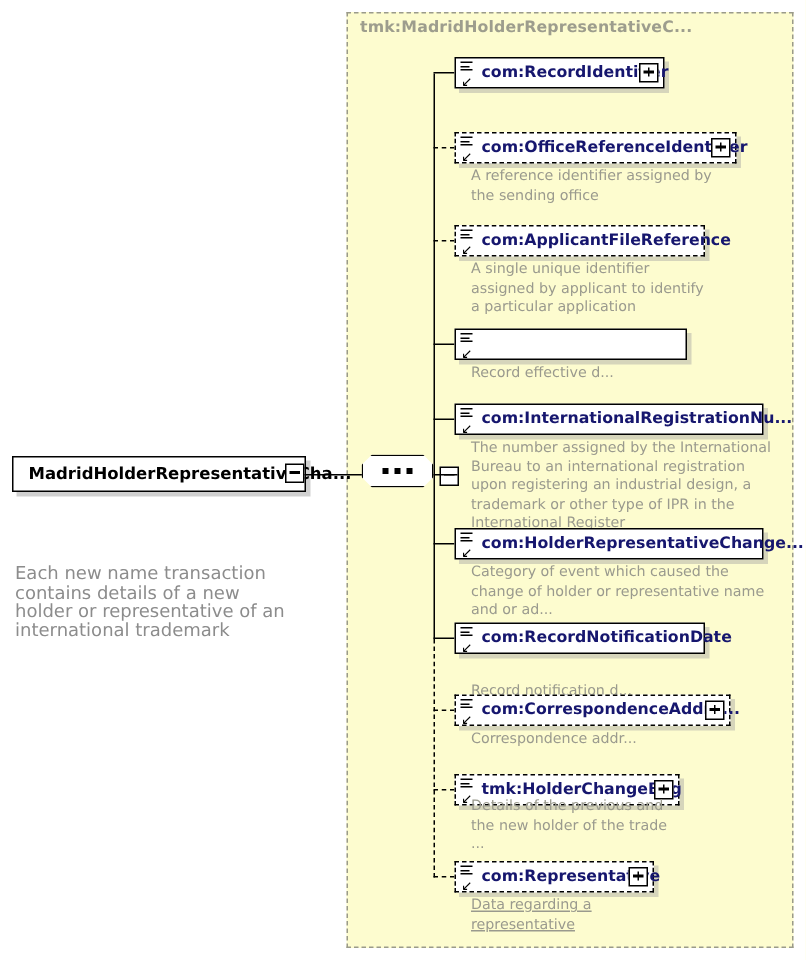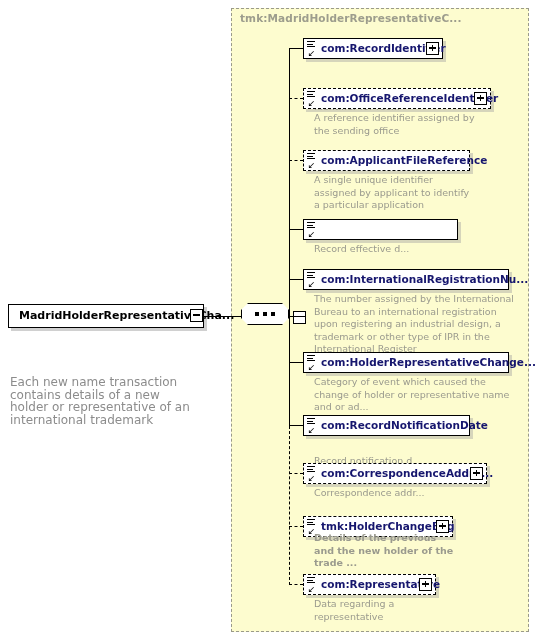--- a/index.html
+++ b/index.html
@@ -365,28 +365,28 @@
     <div class="elem optional" style="left: 303px; top: 516px; width: 150px;">
       <div class="elem-icon">
         <span></span>
         <span></span>
         <span></span>
         <b style="transform: rotate(180deg);">↗</b>
       </div>
       <div class="elem-label">tmk:HolderChangeBag</div>
       <div class="toggle-box plus" style="left: 132px;"></div>
     </div>
-    <div class="elem-desc" style="left: 314px; top: 532px; width: 140px; font-weight: bold;">Details of the previous and the new holder of the trade ...</div>
+    <div class="elem-desc" style="left: 314px; top: 532px; width: 140px;">Details of the previous and the new holder of the trade ...</div>
     <div class="branch dashed" style="left: 289px; top: 583.8px; width: 14px;"></div>
     <div class="elem optional" style="left: 303px; top: 574px; width: 133px;">
       <div class="elem-icon">
         <span></span>
         <span></span>
         <span></span>
         <b style="transform: rotate(180deg);">↗</b>
       </div>
       <div class="elem-label">com:Representative</div>
       <div class="toggle-box plus" style="left: 115px;"></div>
     </div>
-    <div class="elem-desc" style="left: 314px; top: 598px; width: 120px;">Data regarding a representative</div>
+    <div class="elem-desc" style="left: 314px; top: 598px; width: 120px; text-decoration: underline;">Data regarding a representative</div>
     <div class="trunk" style="top: 48.5px; height: 377px;"></div>
     <div class="trunk dashed" style="top: 425.5px; height: 159px;"></div>
   </div>
 
 </body></html>

